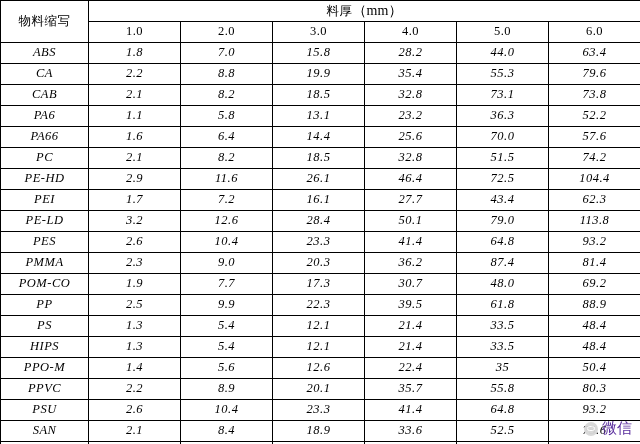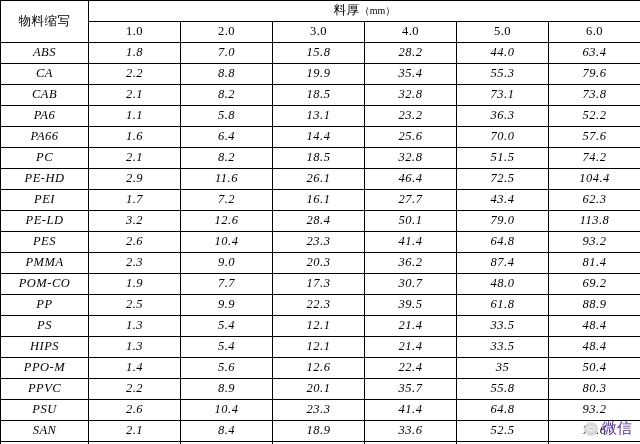--- a/index.html
+++ b/index.html
@@ -44,21 +44,21 @@
 
   .hdr-name {
     font-size: 12.5px;
     letter-spacing: 1px;
   }
   .hdr-top {
     font-size: 12.5px;
     letter-spacing: 1px;
   }
   .hdr-unit {
-    font-size: 10px;
+    font-size: 14px;
     letter-spacing: 0;
   }
   .row-h {
     height: 21px;
     font-style: italic;
   }
   .hdr-h {
     height: 21px;
   }
   .watermark {

